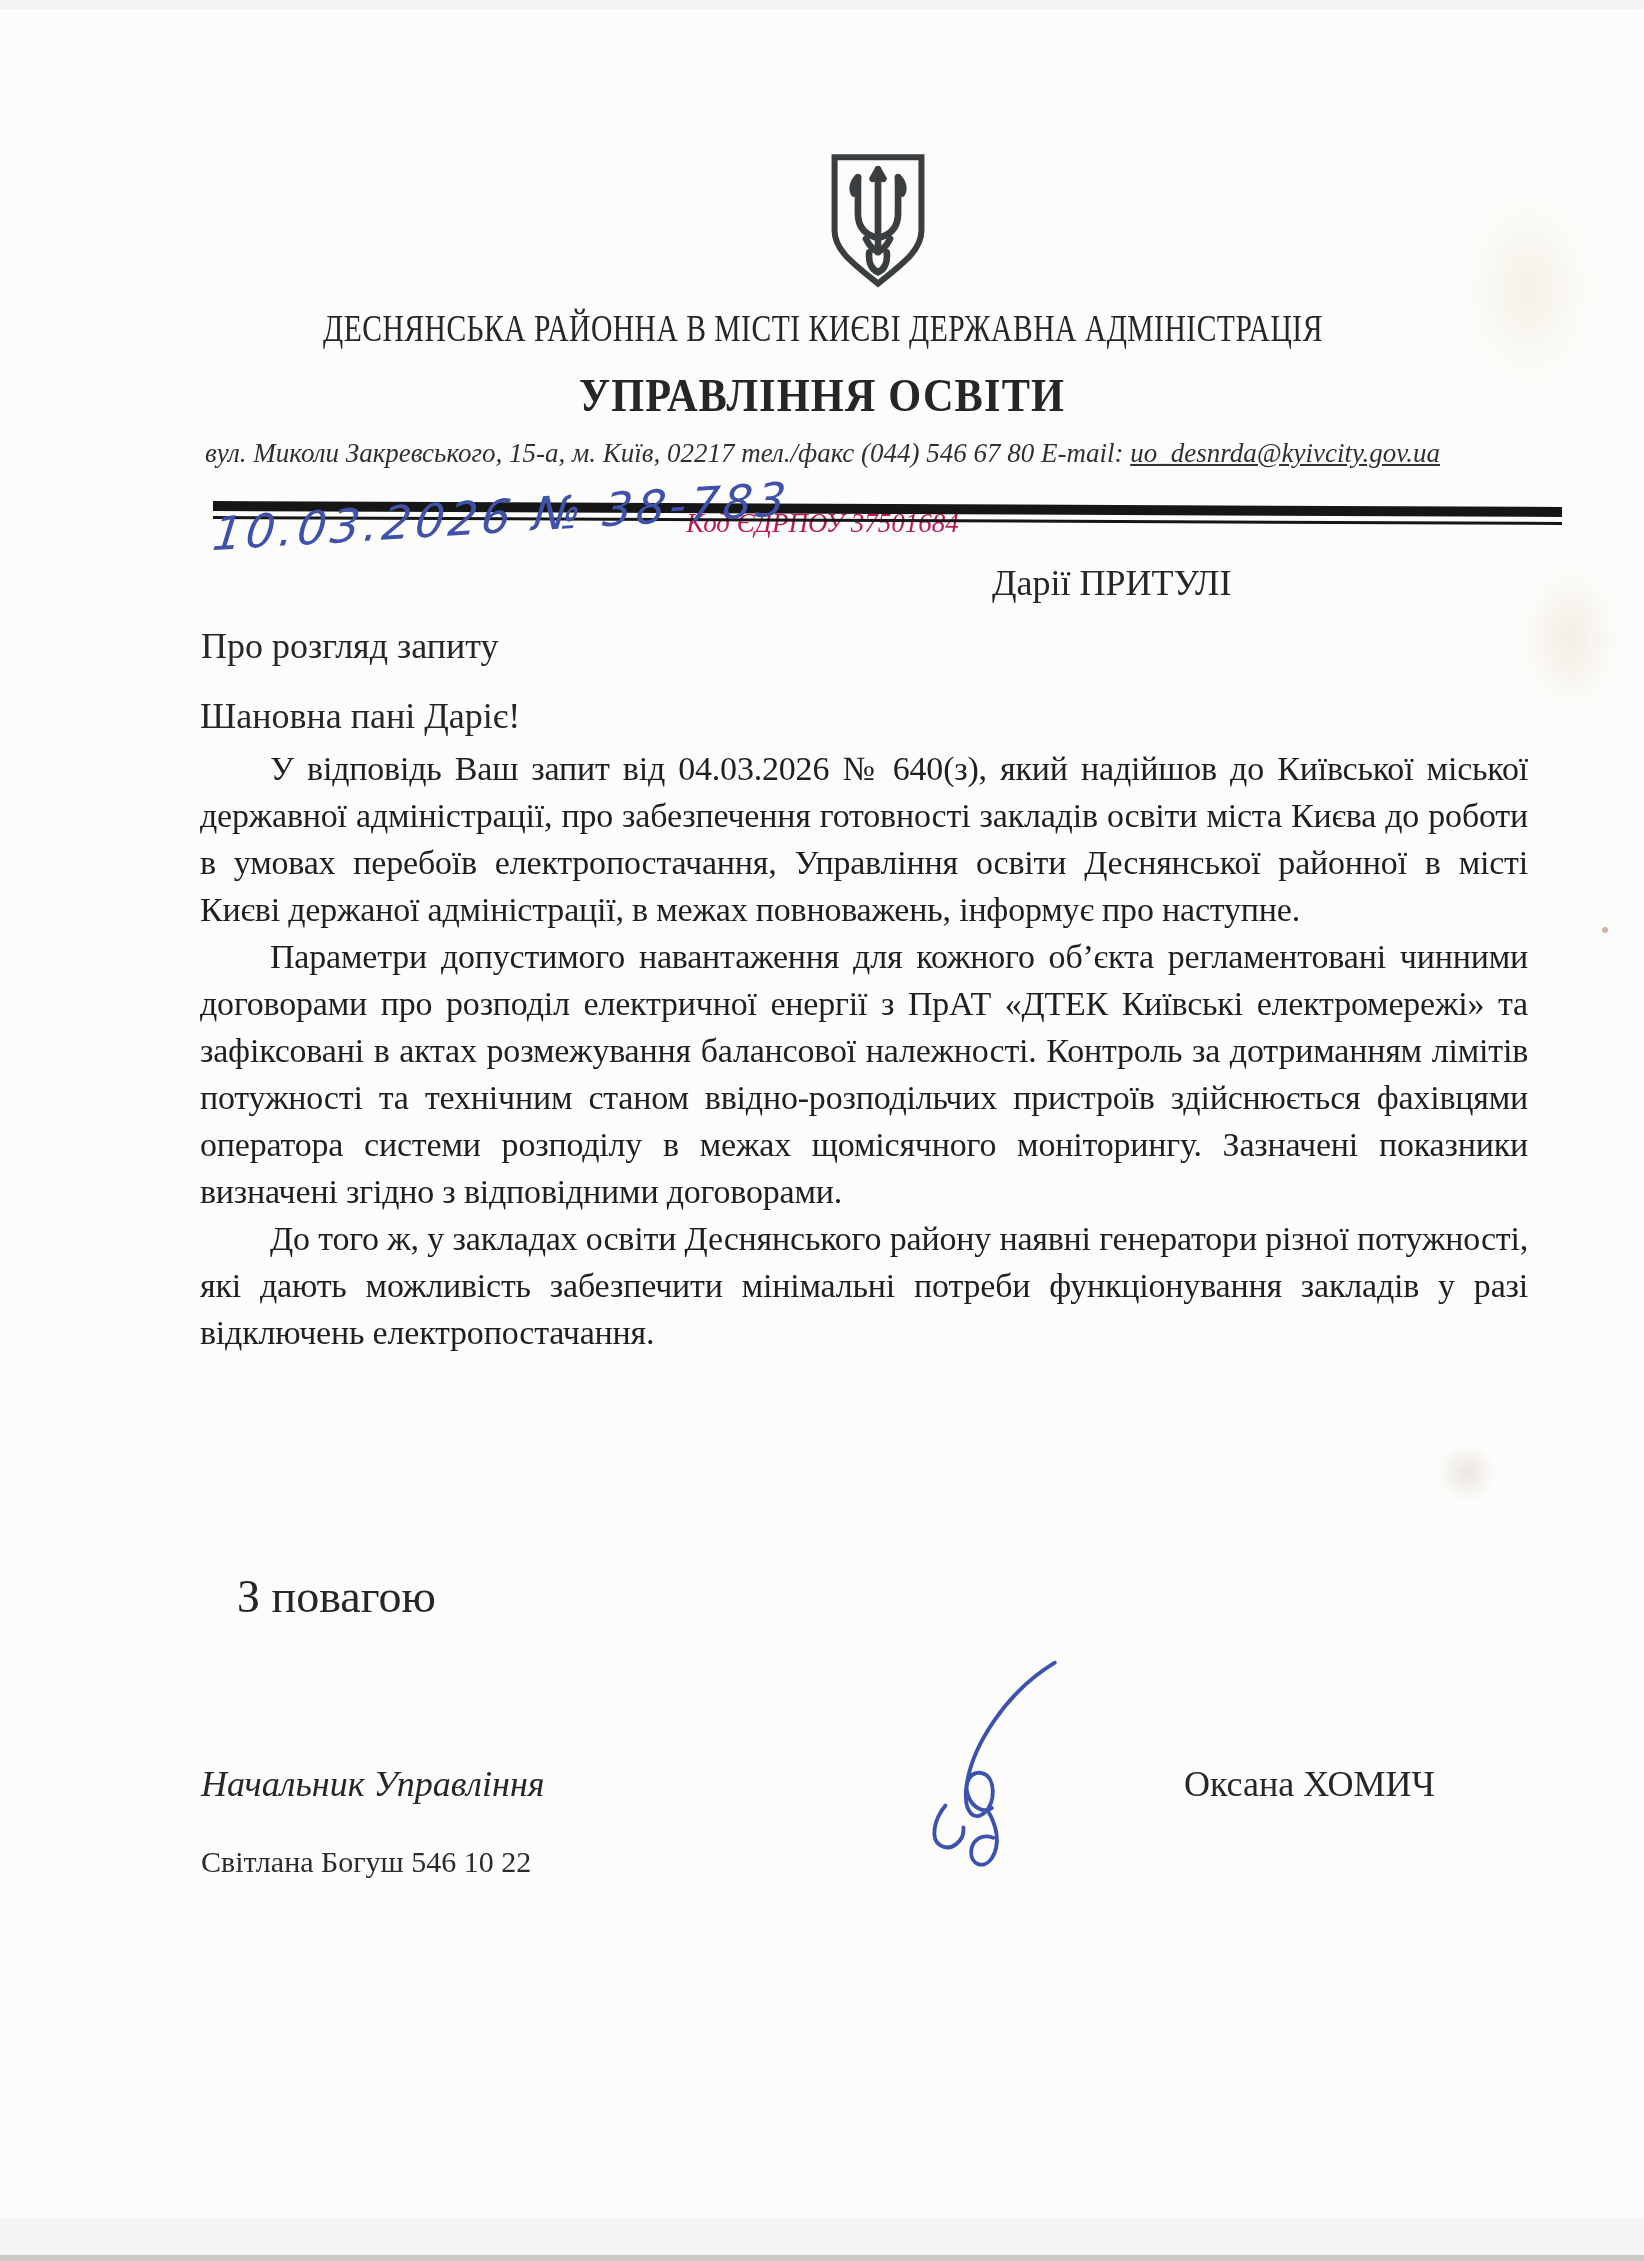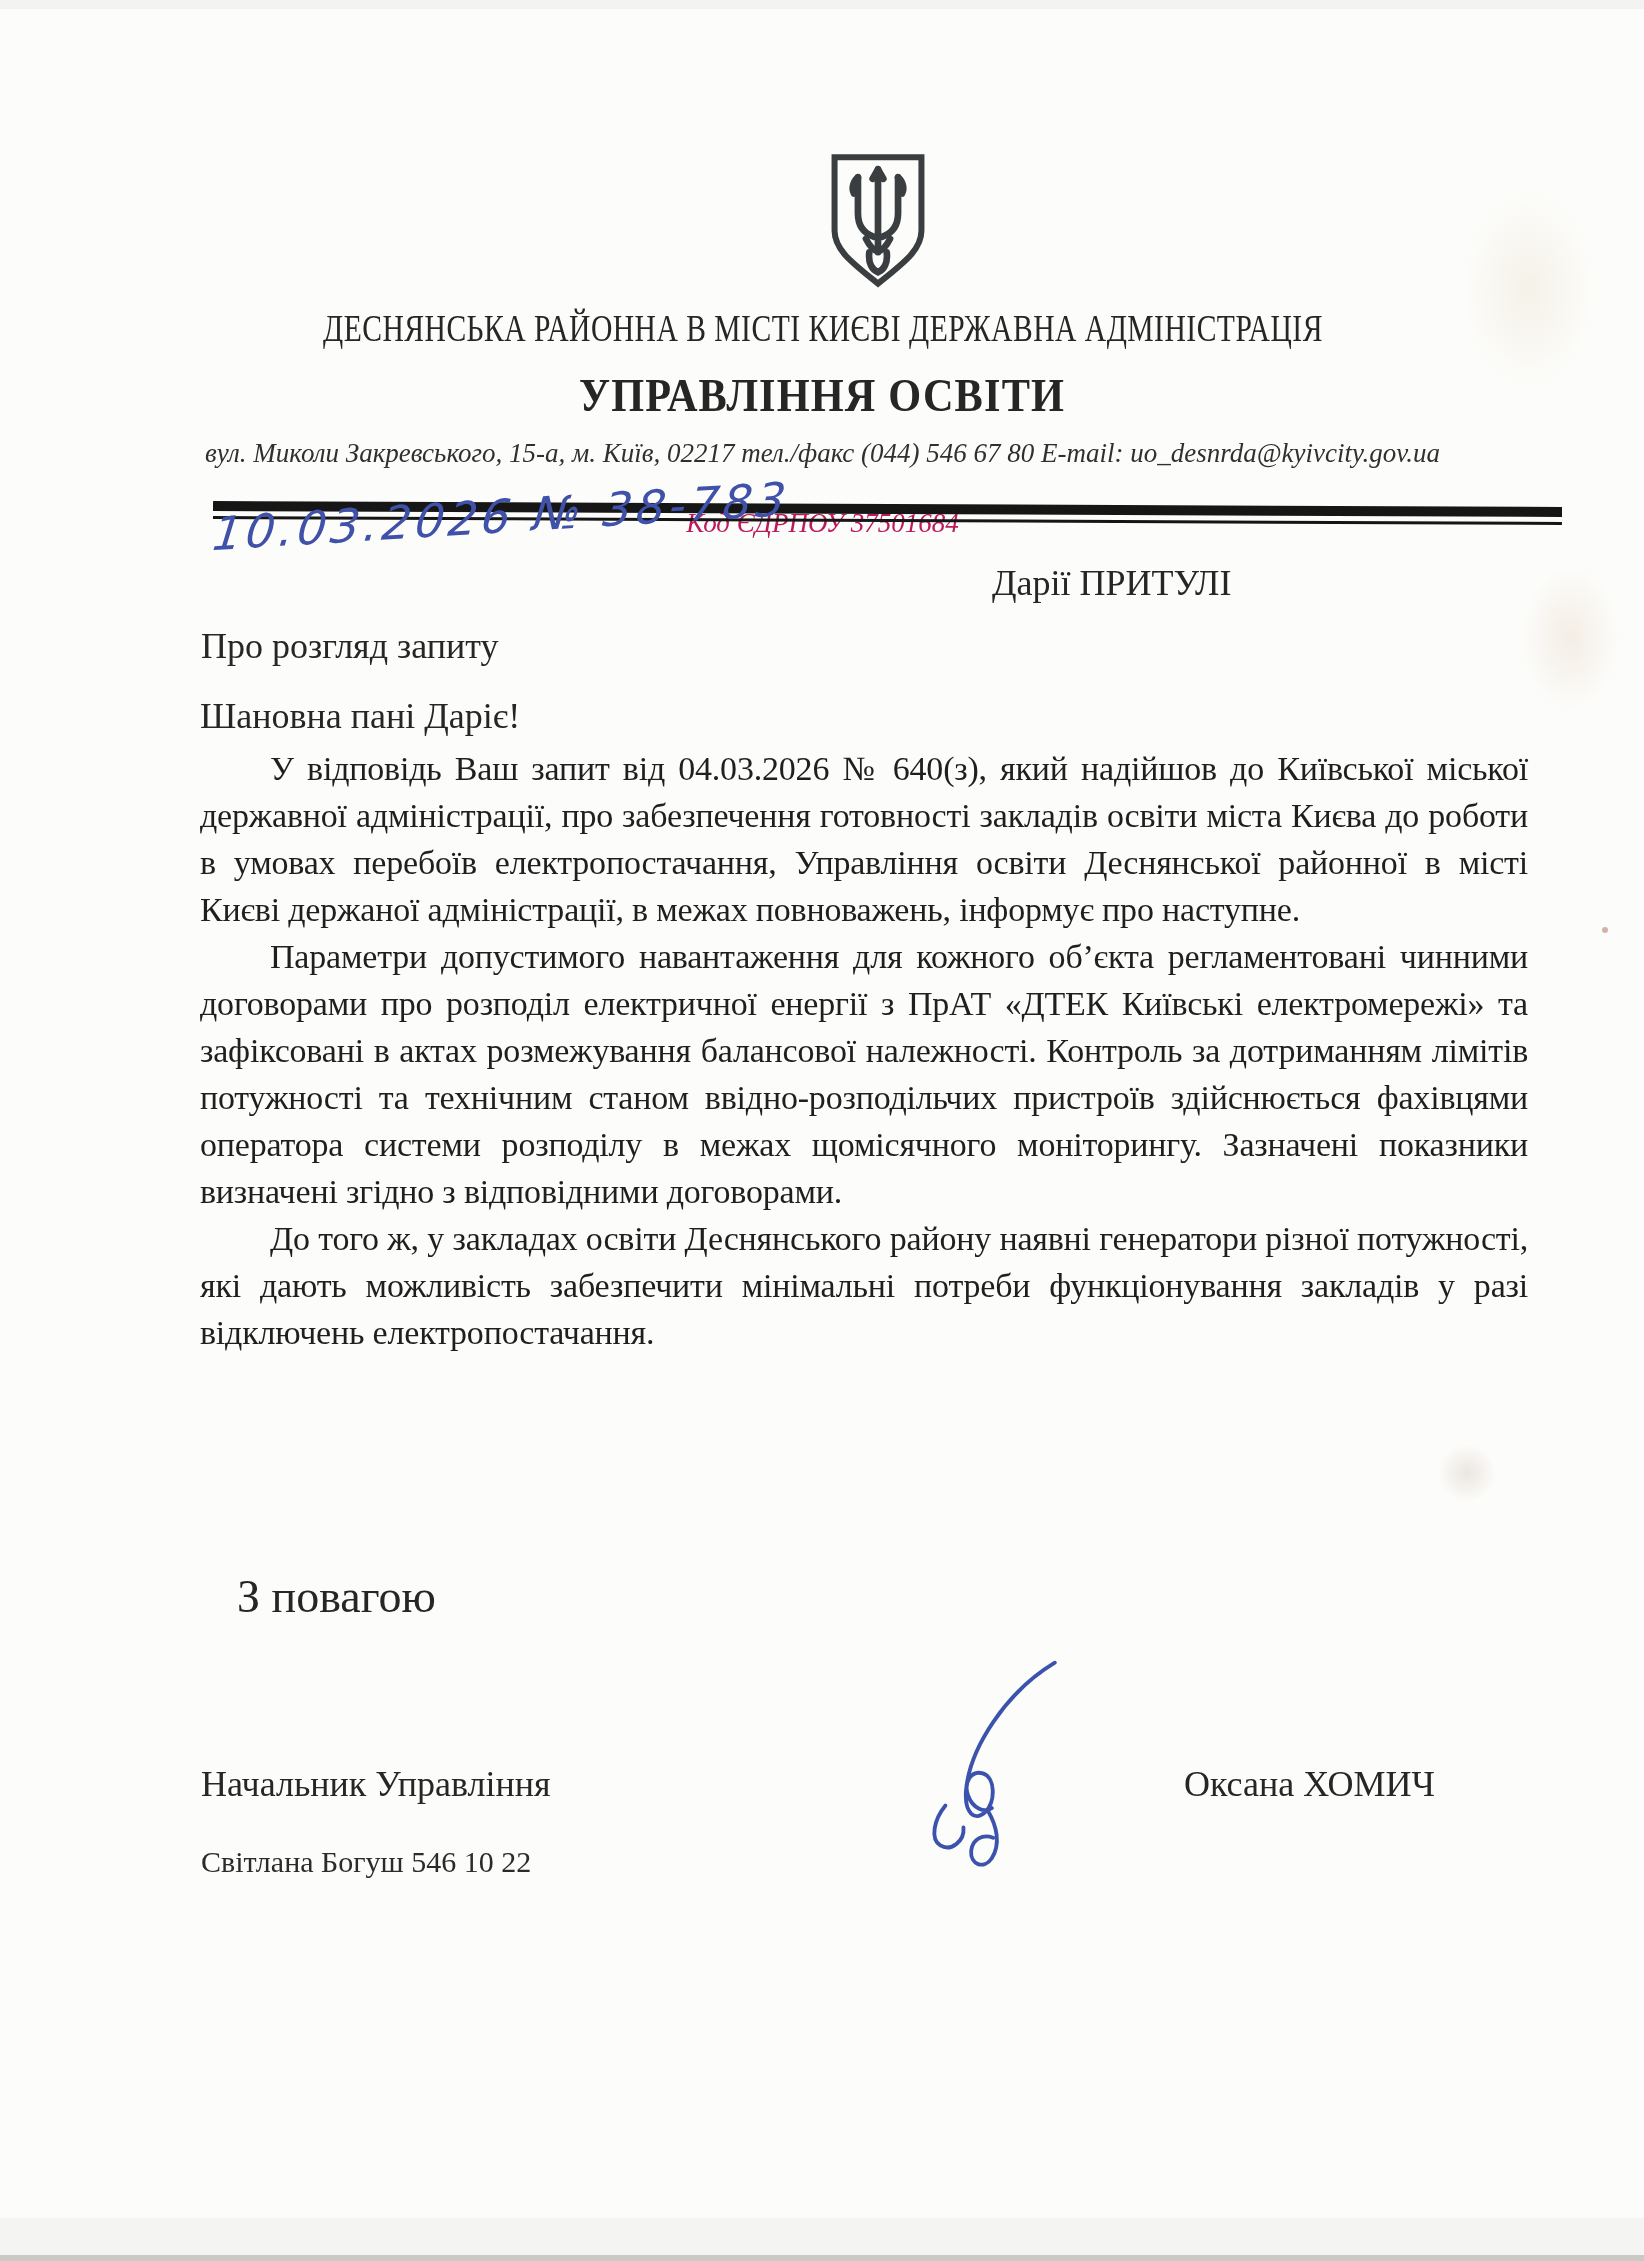--- a/index.html
+++ b/index.html
@@ -25,21 +25,21 @@
 
   .emblem{position:absolute;left:827px;top:152px;width:102px;height:137px;}
 
   .center-line{position:absolute;left:84px;width:1477px;text-align:center;white-space:nowrap;}
   .authority{top:307px;font-size:37px;letter-spacing:0.6px;}
   .authority .squeeze{display:inline-block;transform:scaleX(.80);transform-origin:center;}
   .department{top:368px;font-size:47px;font-weight:600;letter-spacing:1.3px;}
   .department .squeeze{display:inline-block;transform:scaleX(.90);transform-origin:center;}
   .addr{top:438px;font-size:27px;font-style:italic;color:#303030;}
   .edrpou{top:471px;font-size:27px;font-style:italic;color:#be185d;margin-top:37px;}
-  .email{ }
+  .email{ text-decoration:underline;}
 
   .rule{position:absolute;left:213px;top:504px;width:1349px;transform:rotate(.25deg);}
   .rule .thick{height:9.7px;background:#161616;}
   .rule .thin{height:3.2px;background:#161616;margin-top:5.2px;}
 
   .handwritten{
     position:absolute;left:213px;top:507px;
     font-family:"DejaVu Sans",sans-serif;
     font-style:italic;
     font-size:46px;color:#3f51a8;
@@ -53,21 +53,21 @@
   .salutation{position:absolute;left:200px;top:695px;width:1328px;font-size:36px;}
 
   .body-text{position:absolute;left:200px;top:745px;width:1328px;}
   .body-text p{
     margin:0;font-size:34px;line-height:47px;
     text-align:justify;text-indent:70px;
     letter-spacing:-0.2px;color:#1f1f1f;
   }
 
   .valediction{position:absolute;left:201px;top:1570px;font-size:46px;margin-left:36px;}
-  .signer-title{position:absolute;left:201px;top:1763px;font-size:36px;white-space:nowrap;}
+  .signer-title{position:absolute;left:201px;top:1763px;font-size:36px;white-space:nowrap;font-style:italic;}
   .signer-name{position:absolute;left:1184px;top:1763px;font-size:36px;white-space:nowrap;}
   .signature{position:absolute;left:903px;top:1651px;width:193px;height:219px;}
   .executor{position:absolute;left:201px;top:1845px;font-size:30px;color:#2b2b2b;white-space:nowrap;}
 </style>
 </head>
 <body>
 
 <div class="page">
 
   <div class="scan-top-edge"></div>

